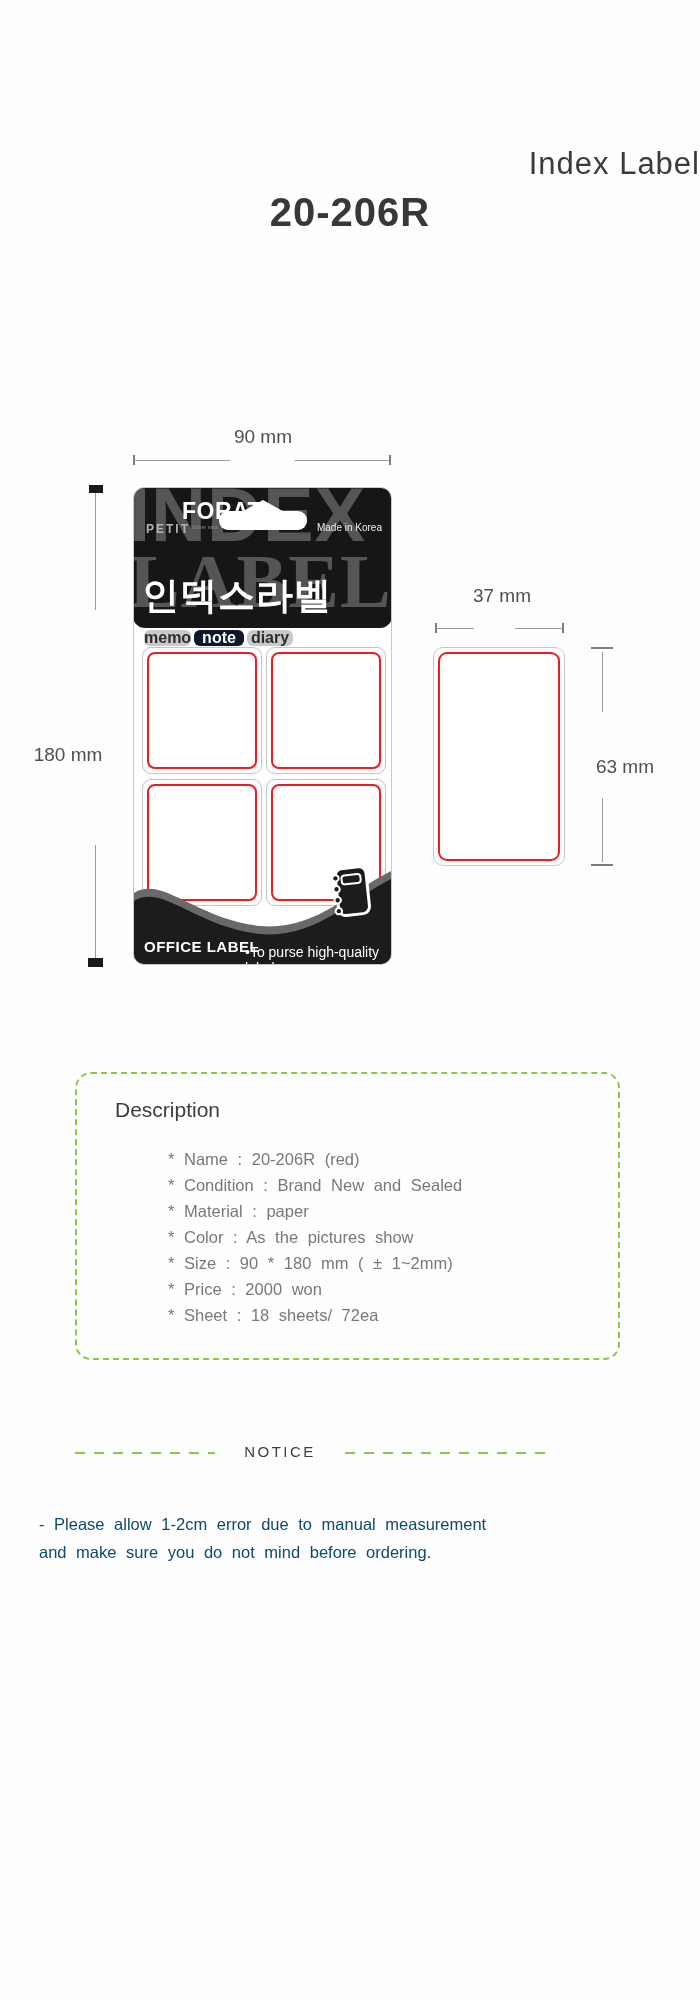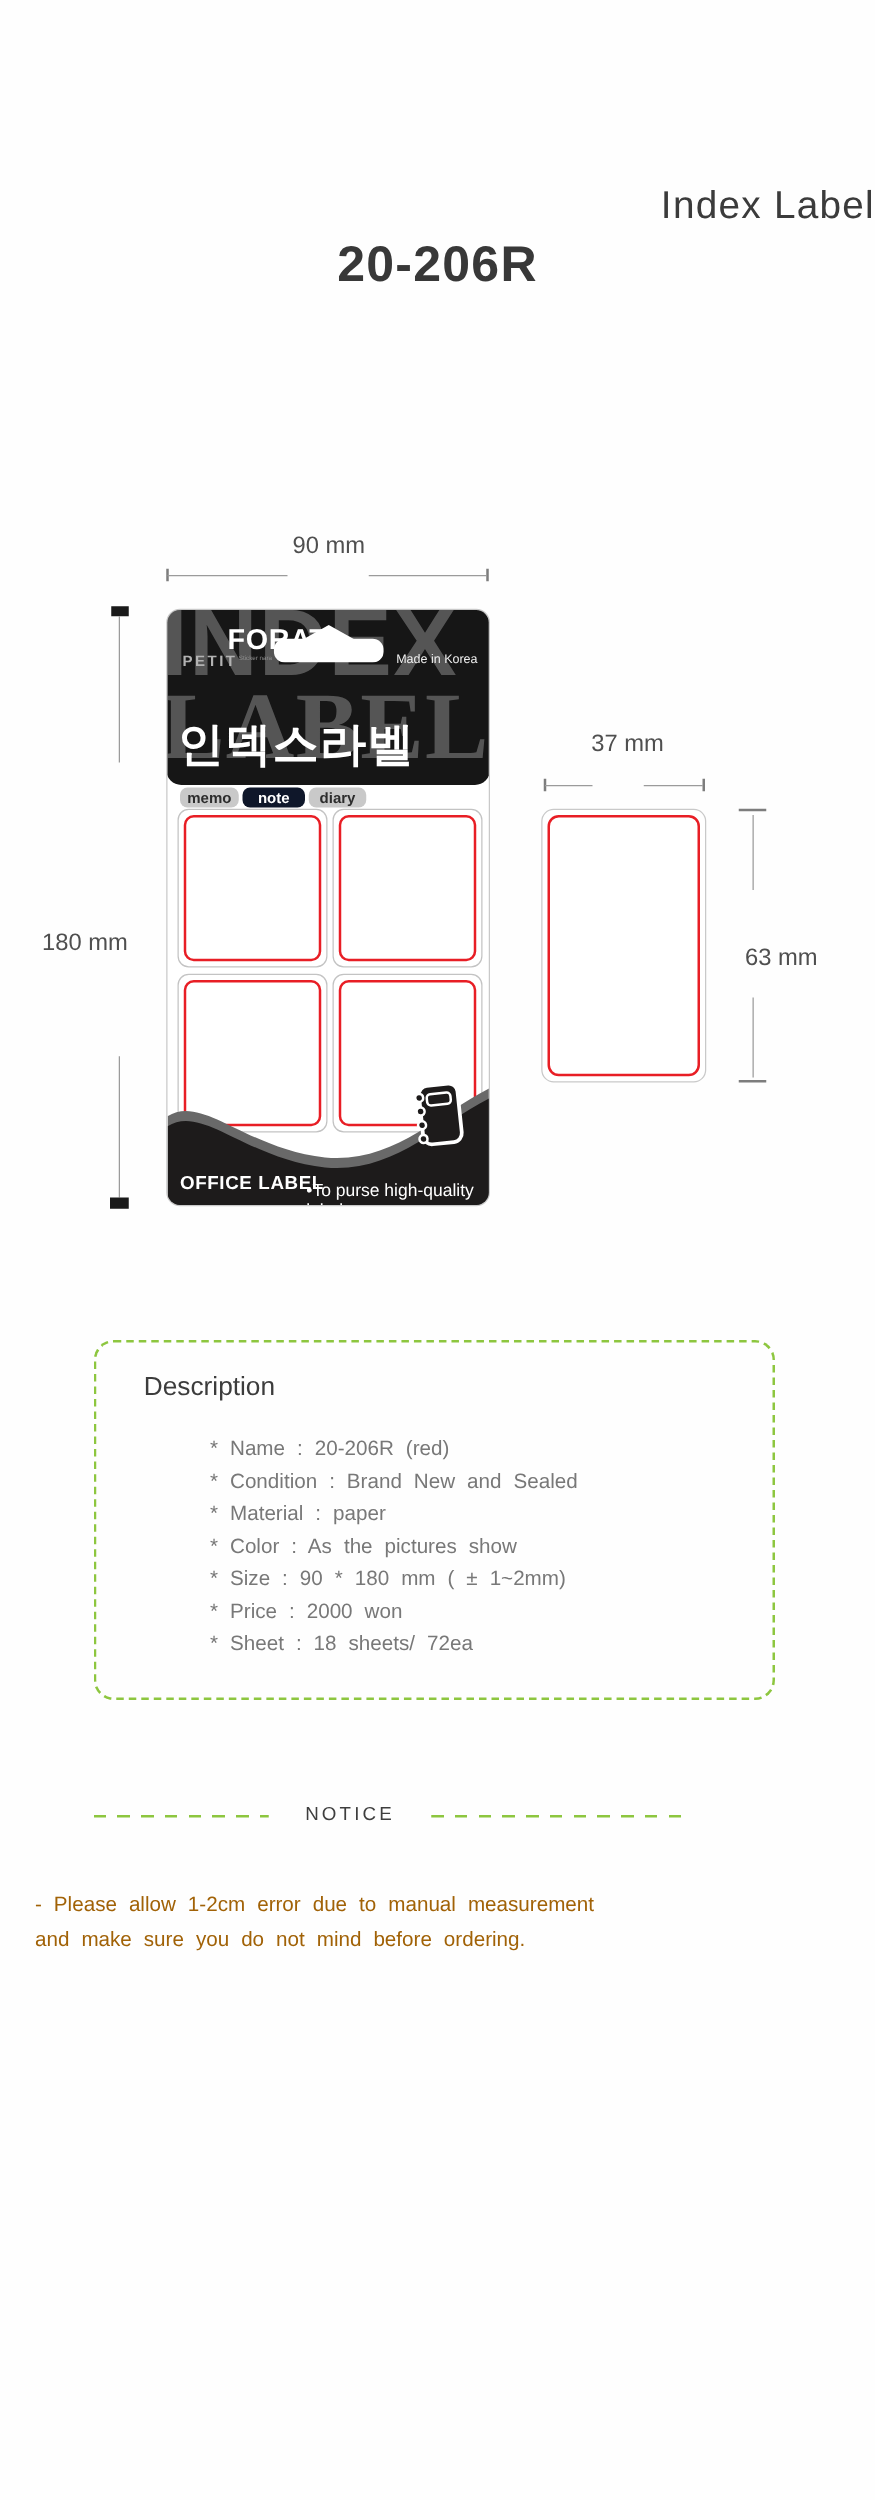--- a/index.html
+++ b/index.html
@@ -22,42 +22,42 @@
   .pkg-header{position:absolute;left:-1px;top:-1px;width:259px;height:141px;background:#161616;
               border-radius:10px 10px 12px 12px;overflow:hidden;z-index:3;}
   .bgword{position:absolute;left:-4px;width:110%;font-size:76px;font-weight:bold;line-height:1;
           letter-spacing:1px;color:#8a8a8a;opacity:0.55;white-space:nowrap;}
   .brand{position:absolute;left:13px;top:13px;color:#fff;font-size:23px;font-weight:bold;letter-spacing:0.5px;line-height:1;padding-left:36px;}
   .brand-sub{position:absolute;left:13px;top:36px;color:#b2b2b2;font-size:12px;font-weight:bold;letter-spacing:2px;line-height:1;}
   .brand-tiny{position:absolute;left:58px;top:38px;color:#8f8f8f;font-size:5px;line-height:1;}
   .made-in{position:absolute;right:10px;top:11px;color:#efefef;font-size:10px;margin-top:24px;}
   .hang-hole{position:absolute;left:86px;top:12px;}
   .korean-name{position:absolute;left:9px;top:90px;color:#fff;font-size:37px;font-weight:bold;letter-spacing:1px;line-height:1;}
-  .tab{position:absolute;top:142px;height:16px;border-radius:6px;font-size:12px;font-weight:bold;
+  .tab{position:absolute;top:142px;height:16px;border-radius:6px;font-size:16px;font-weight:bold;
        text-align:center;line-height:16px;z-index:2;}
   .tab.light{background:#c9c9c9;color:#2d2d2d;}
   .tab.dark{background:#0f172a;color:#ffffff;}
   .cell{position:absolute;width:120px;height:127px;background:#fff;border:1px solid #c3c3c3;border-radius:9px;box-sizing:border-box;z-index:1;}
   .cell-red{position:absolute;inset:4px;border:2px solid #e81e25;border-radius:8px;}
   .wave{position:absolute;left:0;top:375px;width:259px;height:103px;z-index:5;}
   .office-brand{position:absolute;left:10px;top:450px;color:#fff;font-size:15px;font-weight:bold;letter-spacing:0.5px;z-index:6;}
   .office-tagline{position:absolute;left:111px;top:456px;color:#fff;font-size:14px;font-weight:normal;z-index:6;}
   .notebook{position:absolute;left:192px;top:372px;z-index:6;transform:rotate(-6deg);}
   
   .single-label{left:433px;top:647px;width:132px;height:219px;background:#fff;border:1px solid #c9c9c9;
                 border-radius:10px;box-sizing:border-box;}
   .single-label .cell-red{inset:4px;border-radius:9px;}
   
   .desc-box{left:75px;top:1072px;width:545px;height:288px;border:2px dashed #8dc63f;border-radius:16px;box-sizing:border-box;}
   .desc-heading{position:absolute;left:38px;top:24px;font-size:21px;color:#3c3c3c;}
   .desc-items{position:absolute;left:91px;top:72px;font-size:16.5px;color:#787878;line-height:26px;word-spacing:5px;}
   
   .notice-dash{height:2px;background:repeating-linear-gradient(90deg,#8dc63f 0 10px,transparent 10px 19px);}
   .notice-heading{left:235px;top:1443px;width:90px;text-align:center;font-size:15px;color:#3e3e3e;letter-spacing:2.5px;}
-  .notice-par{left:28px;width:645px;font-size:16.5px;color:#a16207;line-height:28px;word-spacing:5px;}
+  .notice-par{left:39px;width:645px;font-size:16.5px;color:#0c4a6e;line-height:28px;word-spacing:5px;}
 </style>
 </head>
 <body>
 
 <div id="page">
 
   <div class="abs page-title">Index Label</div>
   <div class="abs model-number">20-206R</div>
 
   <div class="abs dim-text" style="left:218px;top:426px;width:90px;">90 mm</div>

